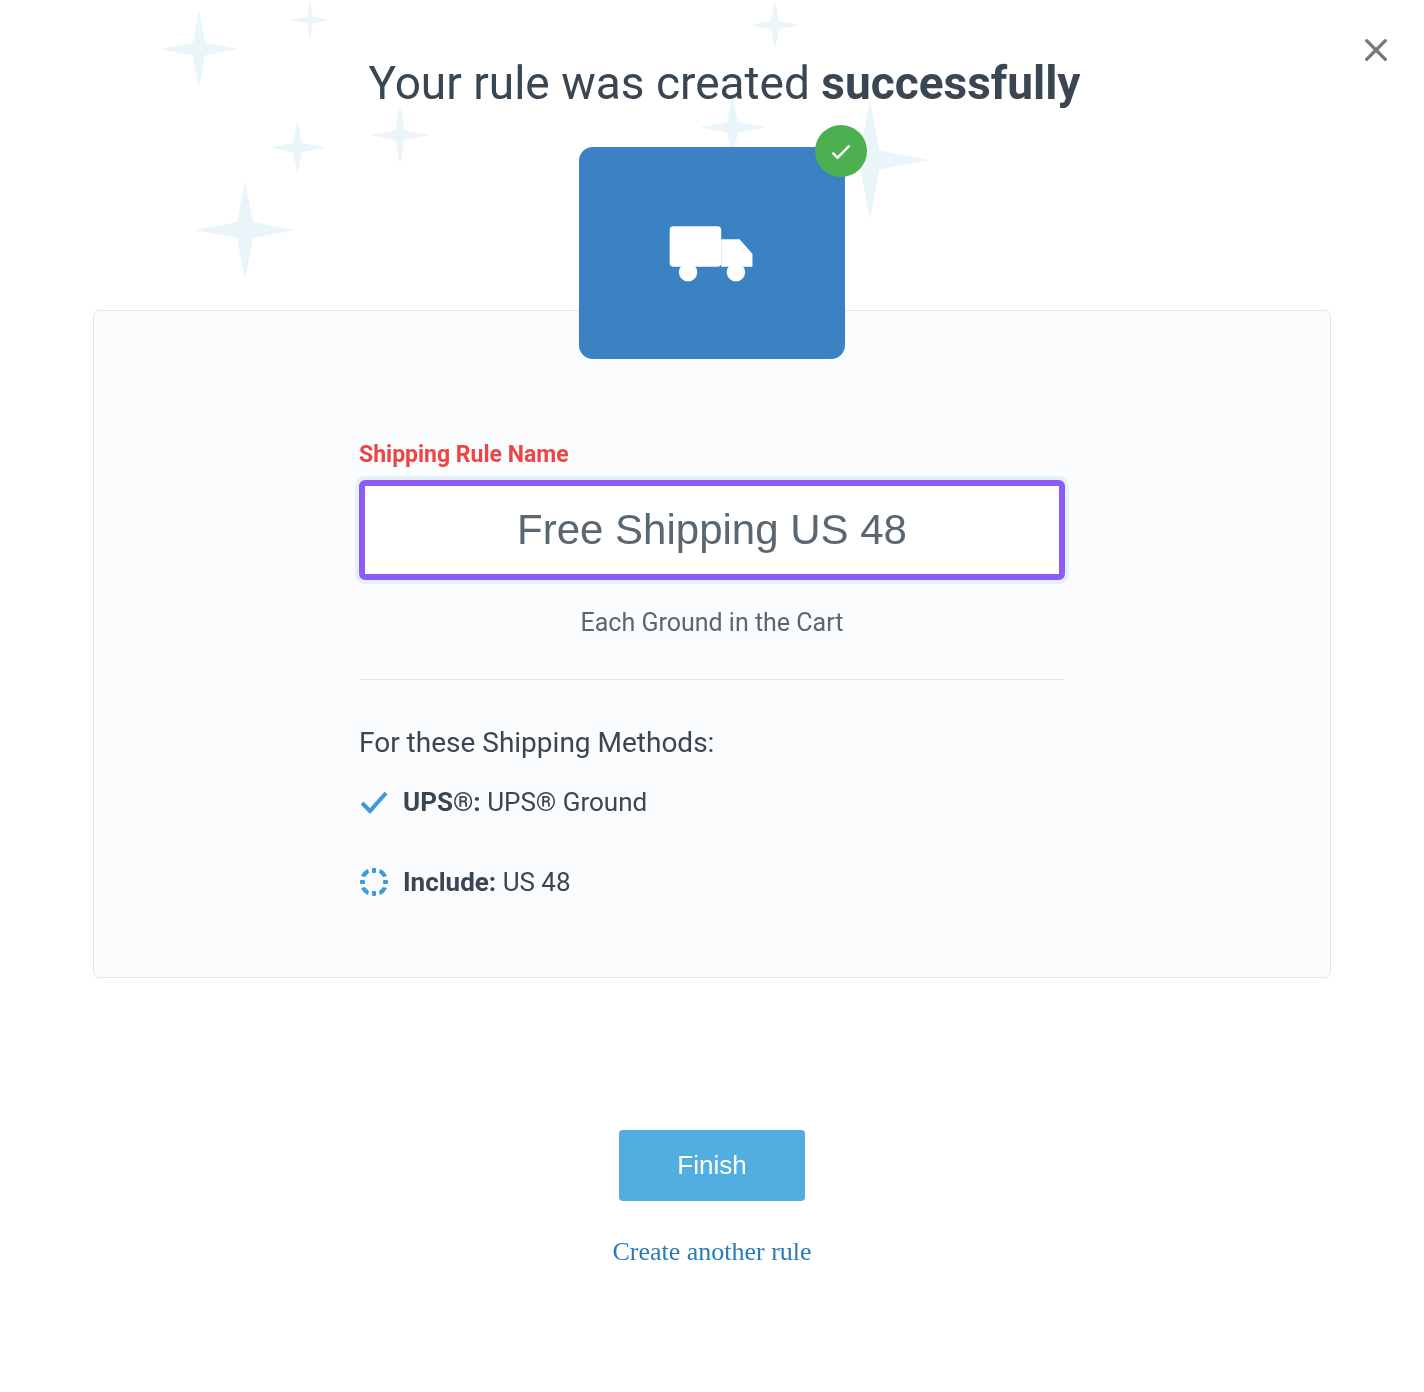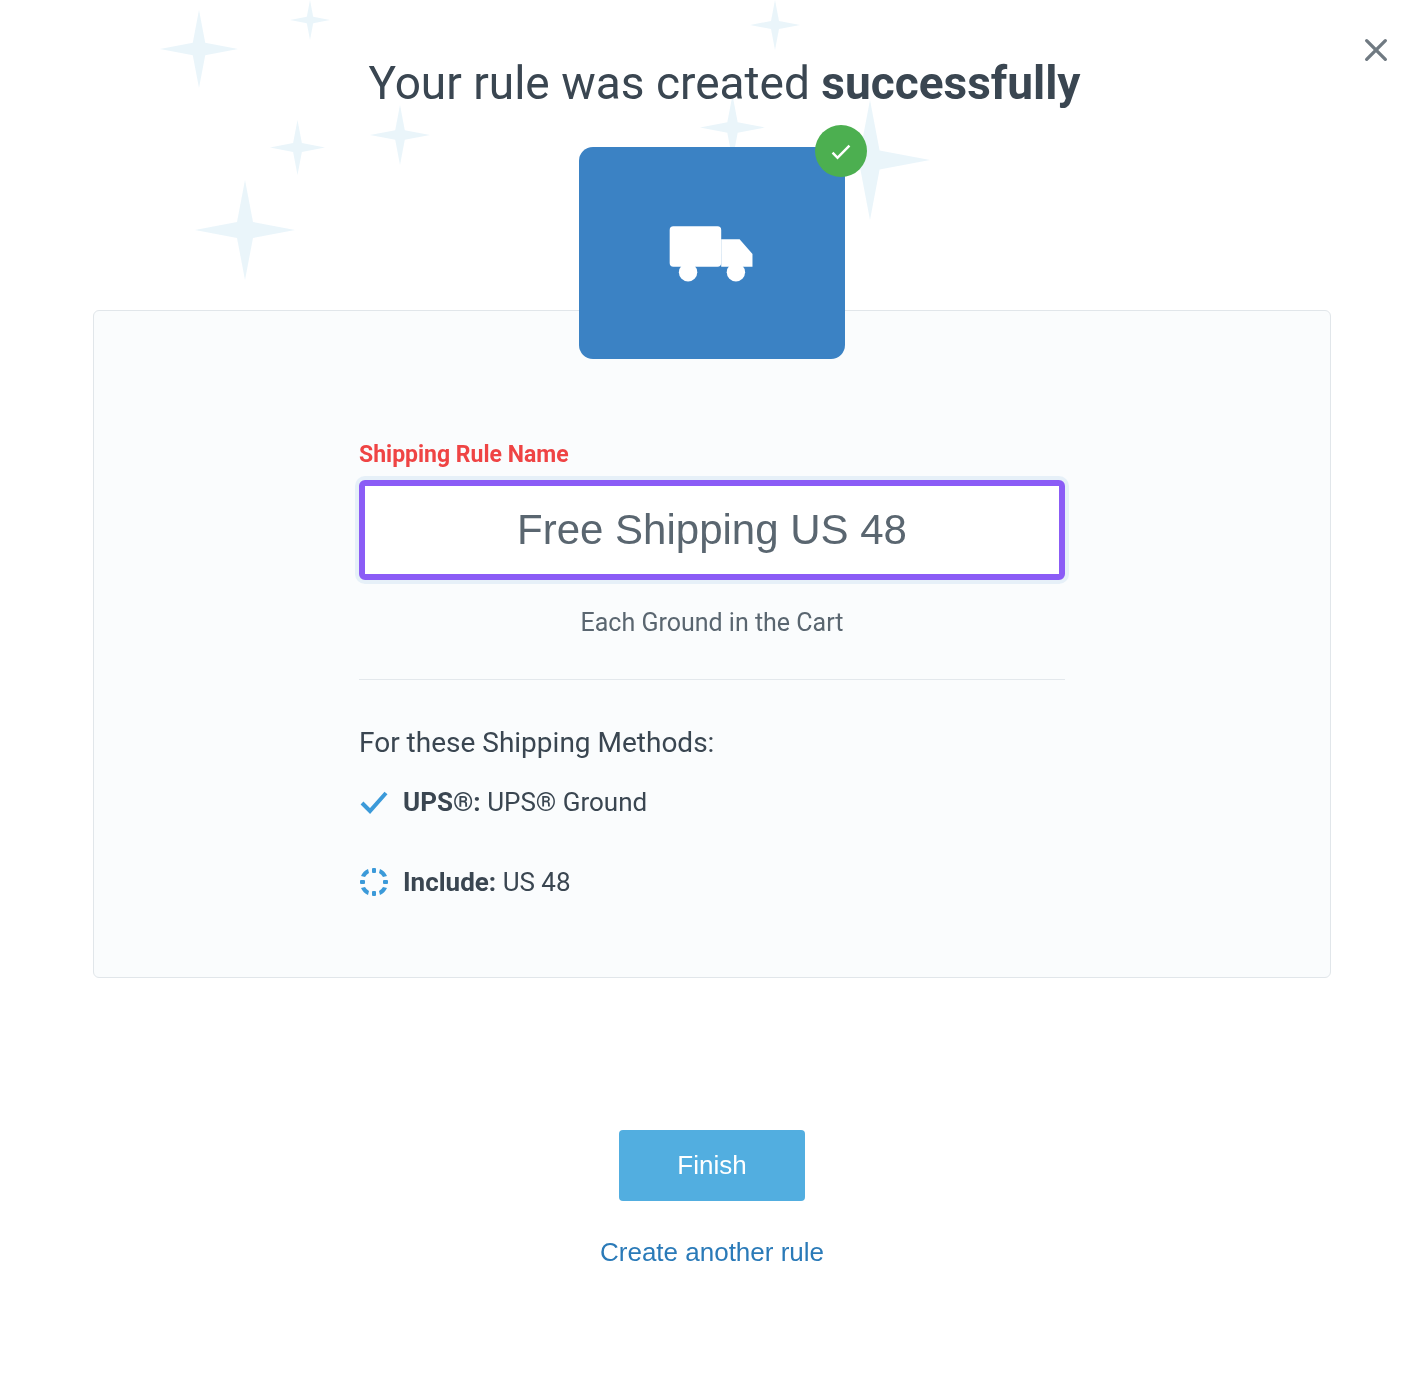--- a/index.html
+++ b/index.html
@@ -187,20 +187,21 @@
       padding: 20px 58px;
       cursor: pointer;
     }
 
     .link-btn {
       background: none;
       border: none;
       color: #2a7ab8;
       font-size: 26px;
       cursor: pointer;
+      font-family: Liberation Serif, serif;
     }
   </style>
 </head>
 <body>
 
 <svg class="sparkle sparkle-1" viewBox="0 0 100 100">
     <path d="M50 0 L58 42 L100 50 L58 58 L50 100 L42 58 L0 50 L42 42 Z"></path>
   </svg>
 <svg class="sparkle sparkle-2" viewBox="0 0 100 100">
     <path d="M50 0 L58 42 L100 50 L58 58 L50 100 L42 58 L0 50 L42 42 Z"></path>

